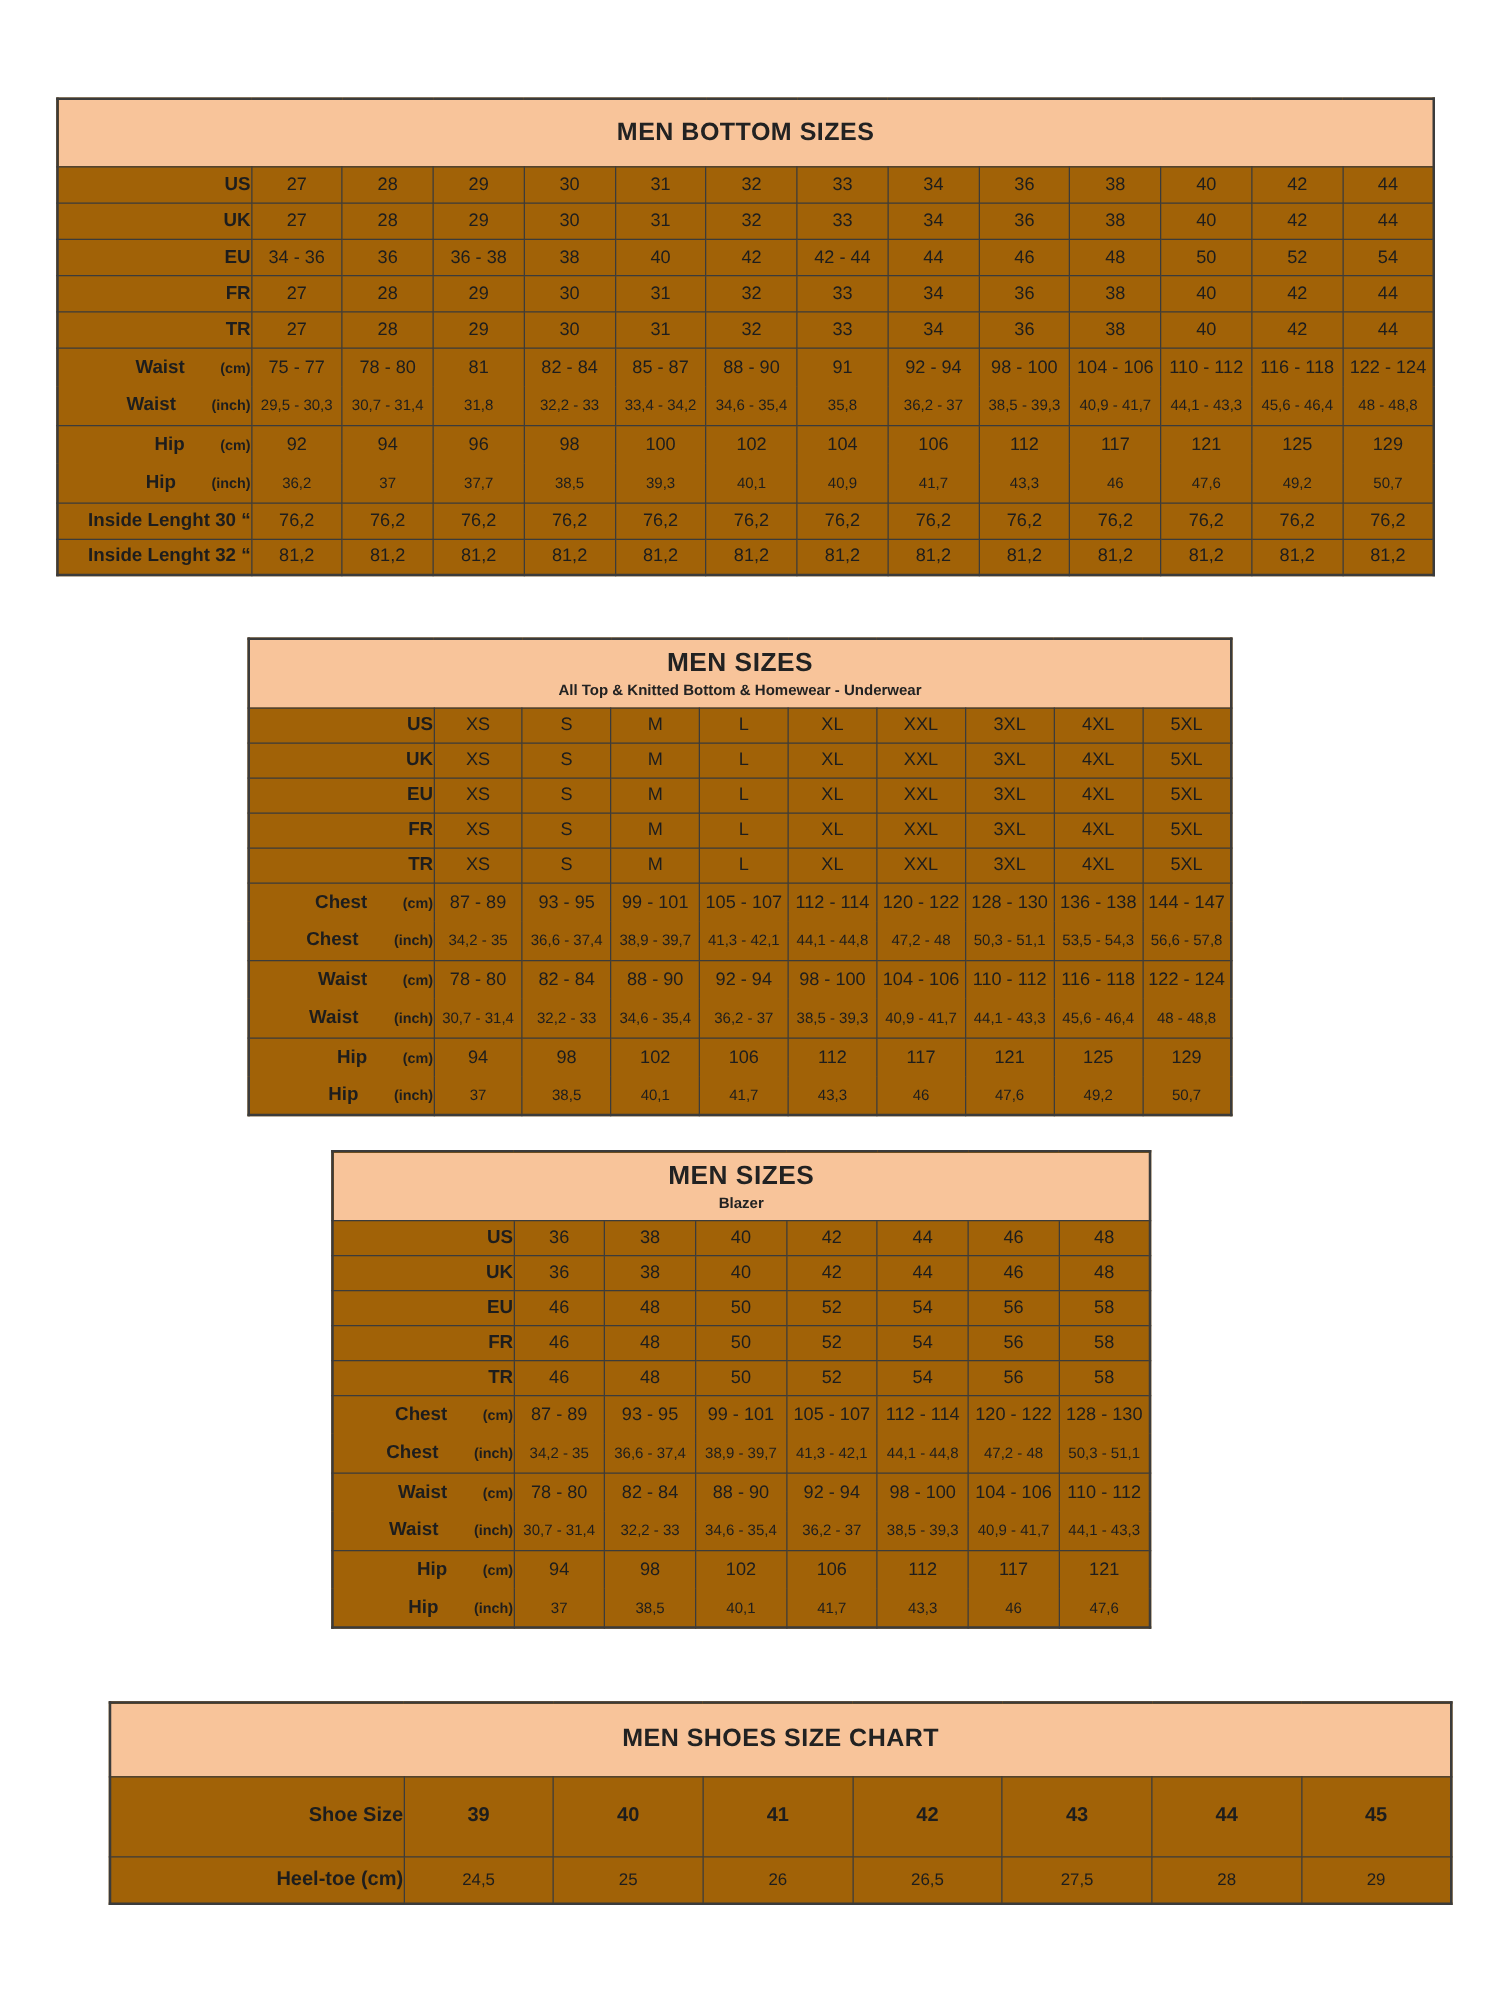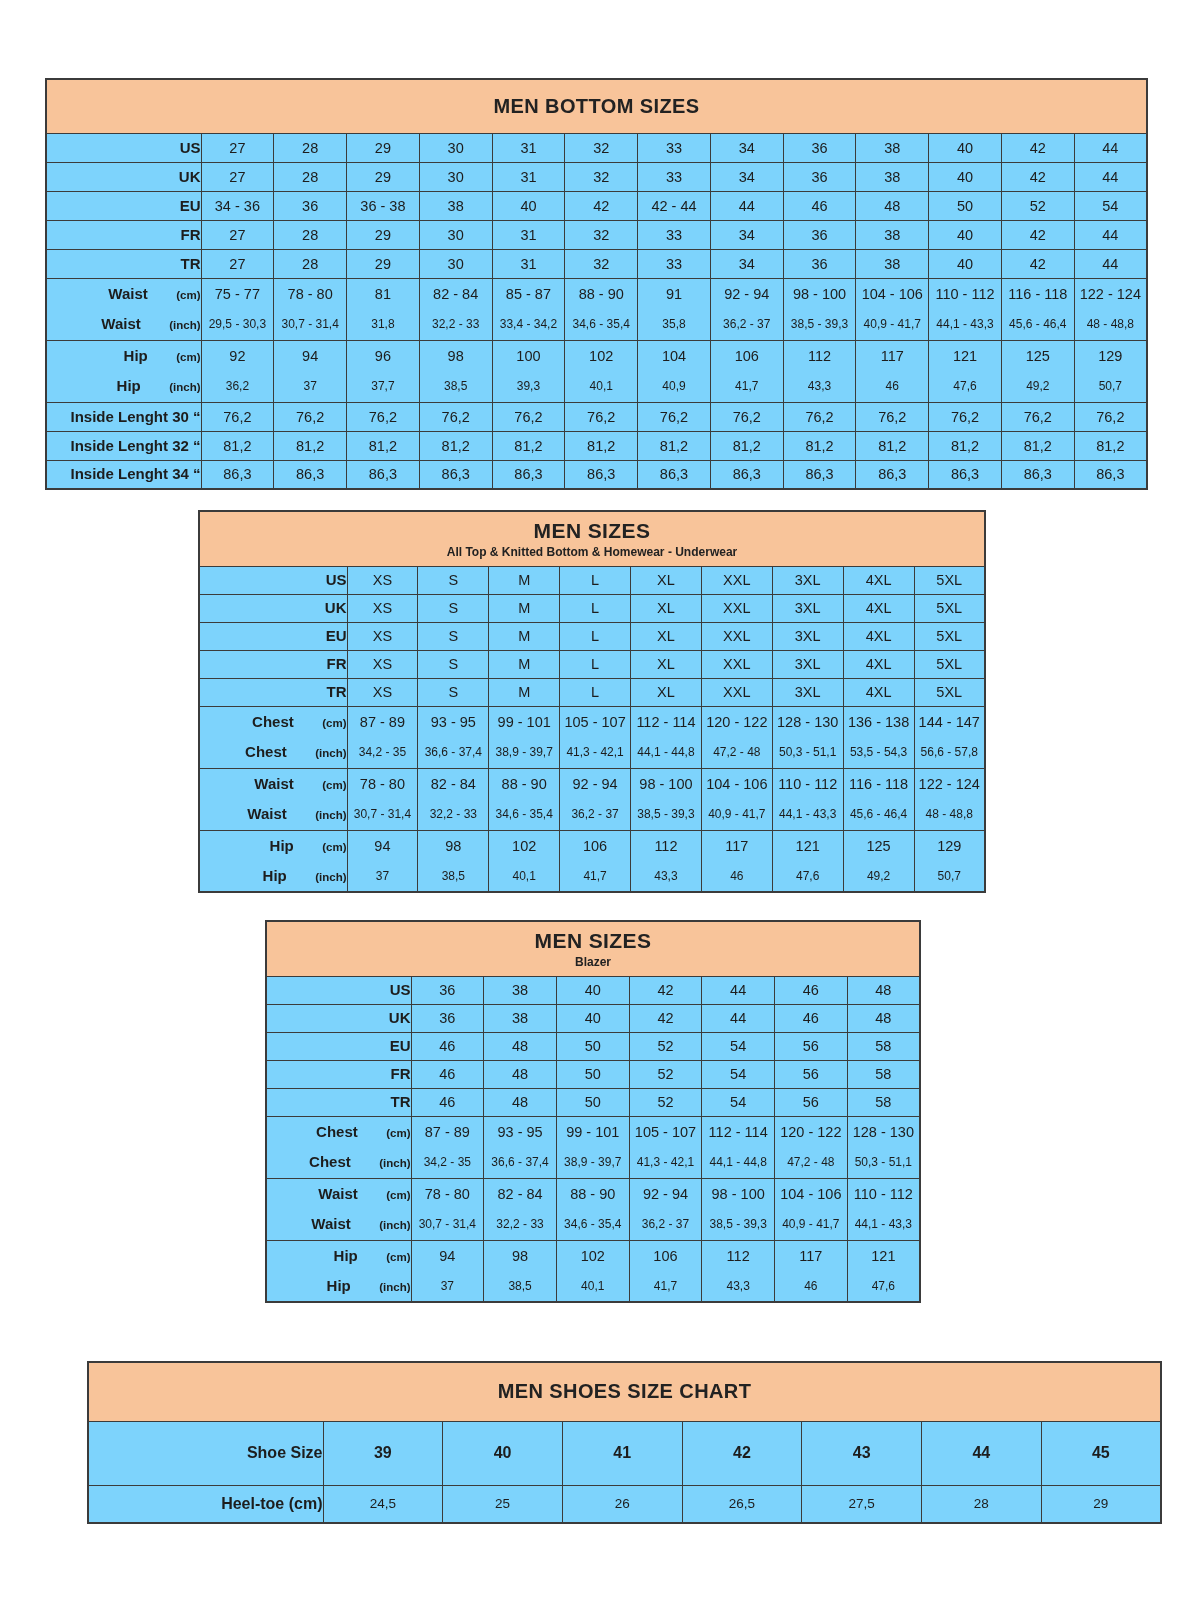--- a/index.html
+++ b/index.html
@@ -8,21 +8,21 @@
     font-family:"Liberation Sans",sans-serif;color:#1d1d1d;
   }
   .table-section{position:absolute;}
   .t1{left:45px;top:78px;width:1103px;}
   .t2{left:198px;top:510px;width:788px;}
   .t3{left:265px;top:920px;width:656px;}
   .t4{left:63px;top:1361px;width:1075px;padding-left:24px;}
 
   table{
     border-collapse:collapse;table-layout:fixed;width:100%;
-    background:#7dd3fc;border:2px solid var(--border,#3b3b3b);
+    background:#a16207;border:2px solid var(--border,#3b3b3b);
   }
   th,td{
     border:1.5px solid var(--border,#3b3b3b);
     padding:0;text-align:center;vertical-align:middle;
     overflow:hidden;white-space:nowrap;
   }
   th.title-cell{background:var(--header-fill,#F8C49A);}
   .tt{font-size:20px;font-weight:bold;letter-spacing:.4px;color:#222;}
   .ts{font-size:12px;font-weight:bold;margin-top:2px;color:#222;}
   .t2 .tt,.t3 .tt{font-size:21px;}
@@ -248,36 +248,20 @@
           <td class="cell">81,2</td>
           <td class="cell">81,2</td>
           <td class="cell">81,2</td>
           <td class="cell">81,2</td>
           <td class="cell">81,2</td>
           <td class="cell">81,2</td>
           <td class="cell">81,2</td>
           <td class="cell">81,2</td>
           <td class="cell">81,2</td>
         </tr>
-        <tr class="">
-          <td class="label"><span class="lbl">Inside Lenght 34 “</span></td>
-          <td class="cell">86,3</td>
-          <td class="cell">86,3</td>
-          <td class="cell">86,3</td>
-          <td class="cell">86,3</td>
-          <td class="cell">86,3</td>
-          <td class="cell">86,3</td>
-          <td class="cell">86,3</td>
-          <td class="cell">86,3</td>
-          <td class="cell">86,3</td>
-          <td class="cell">86,3</td>
-          <td class="cell">86,3</td>
-          <td class="cell">86,3</td>
-          <td class="cell">86,3</td>
-        </tr>
       </tbody>
     </table>
   </div>
 <div class="table-section t2">
     <table>
       <colgroup>
         <col class="c-label">
         <col>
         <col>
         <col>

